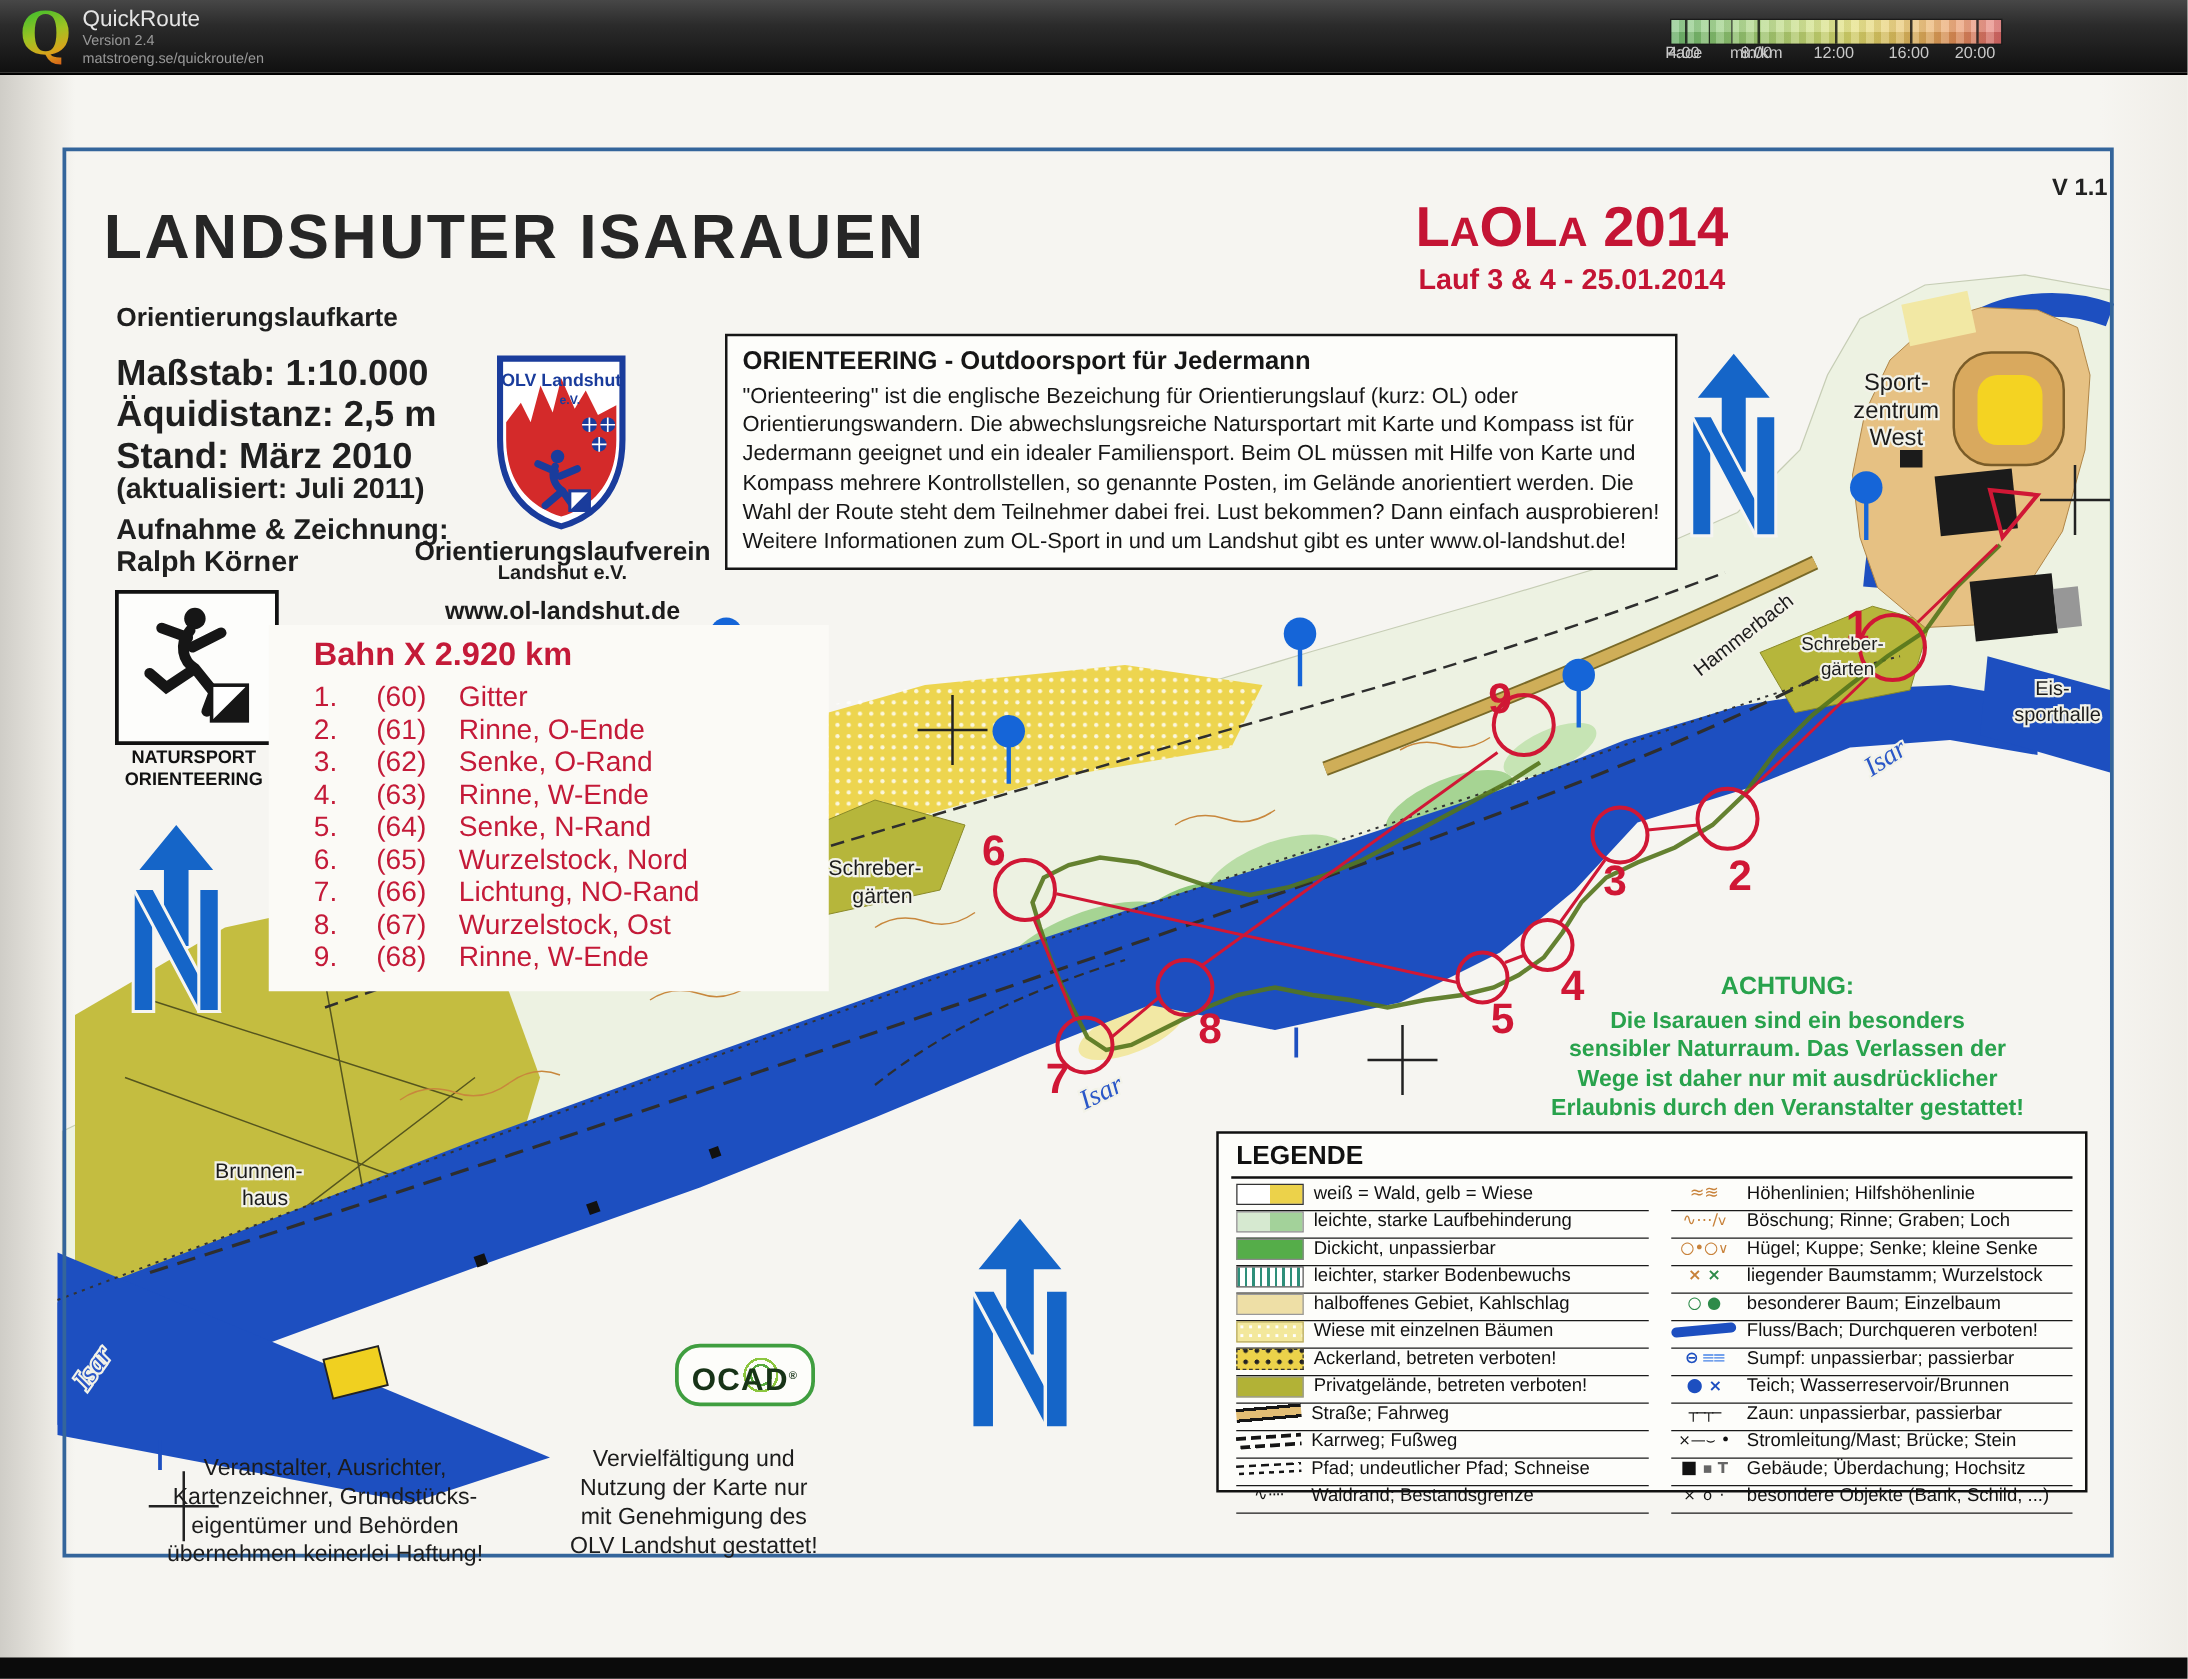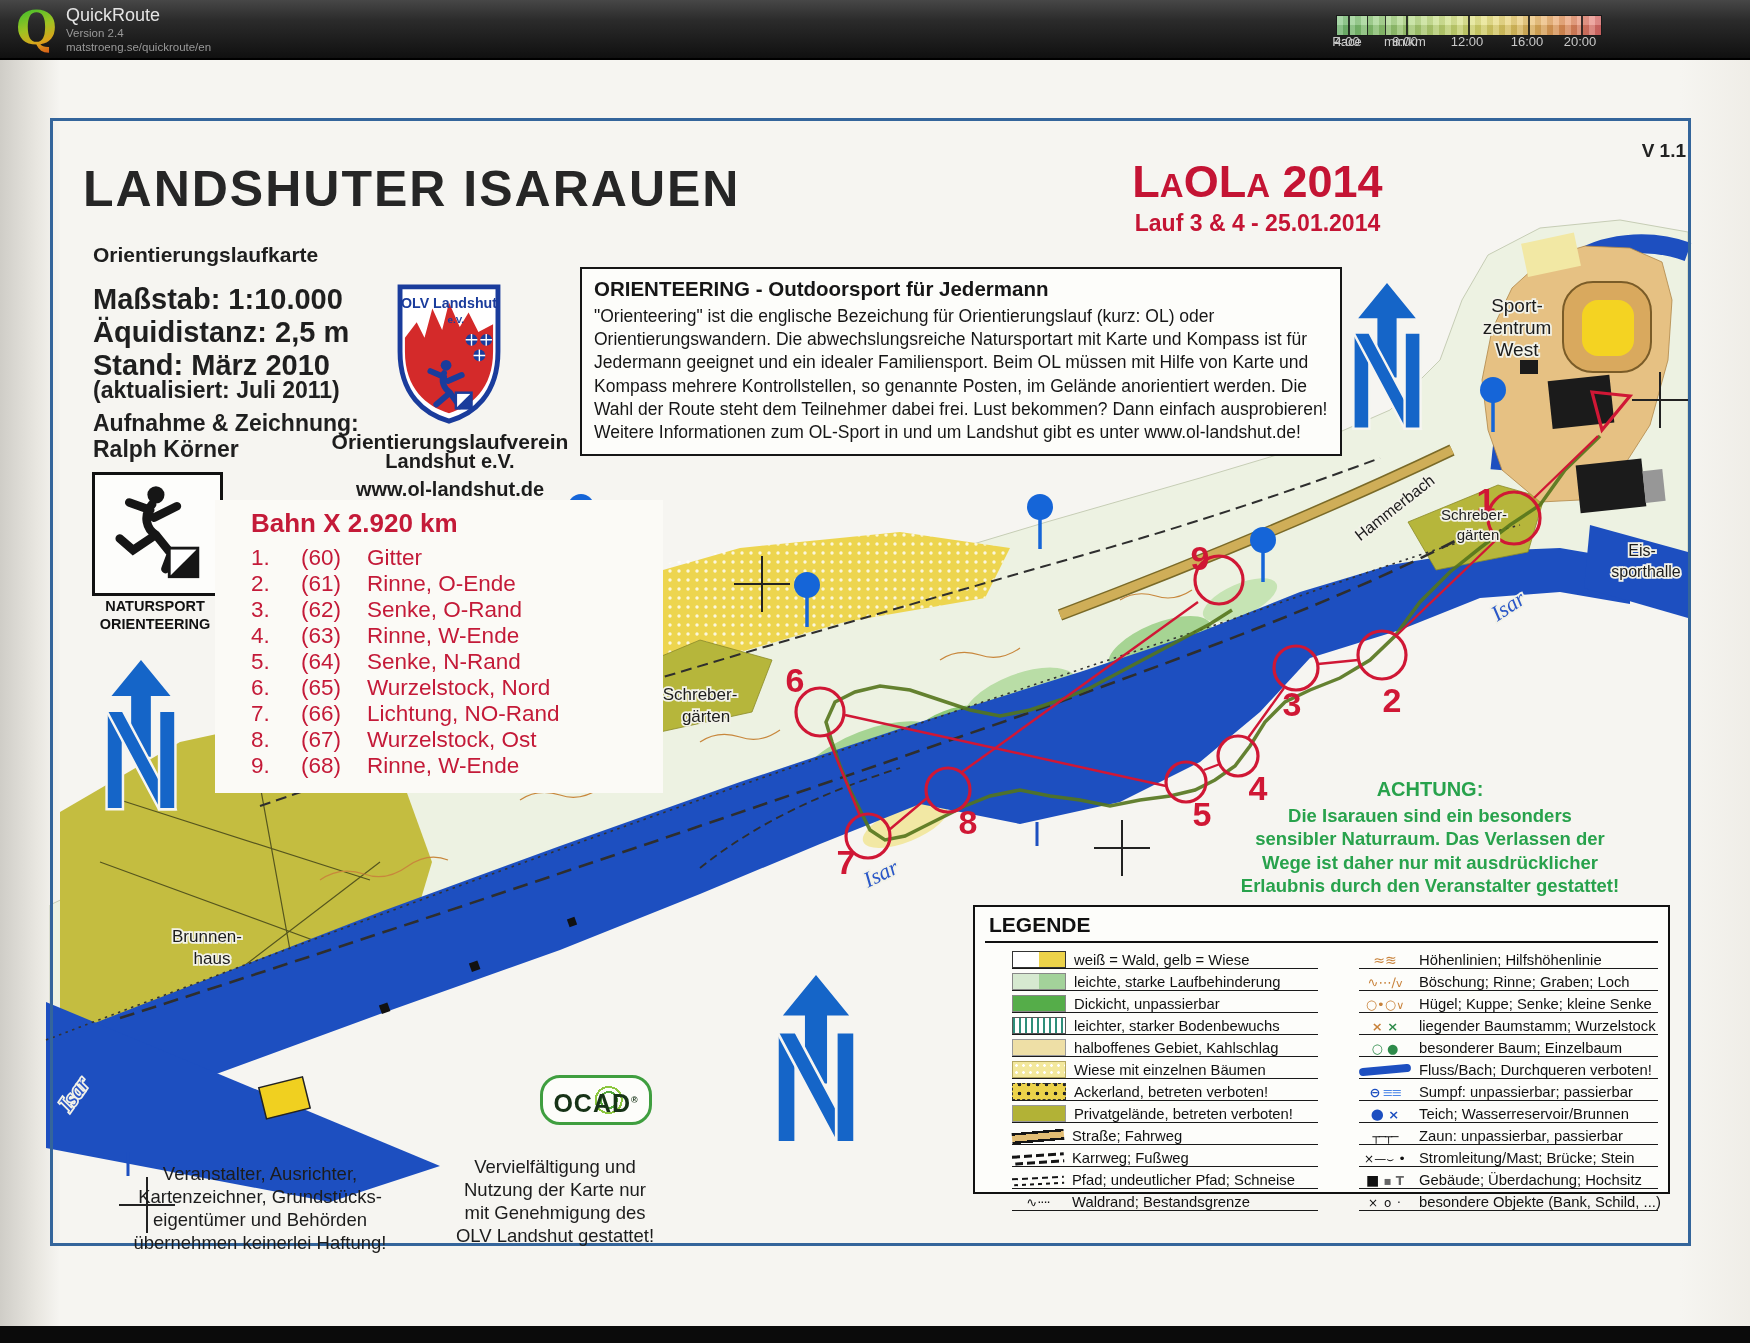--- a/index.html
+++ b/index.html
@@ -43,21 +43,21 @@
   .i1{top:283px;font-size:29px}.i2{top:316px;font-size:29px}.i3{top:349px;font-size:29px}
   .i4{top:377px;font-size:23px}.i5{top:410px;font-size:23px}.i6{top:436px;font-size:23px}
   .version{left:1600px;top:140px;width:86px;font-size:19px;font-weight:bold;color:#222;text-align:right;}
   .event{left:1120px;top:160px;width:275px;text-align:center;color:#c41434;z-index:4;}
   .event .big{font-size:45px;font-weight:bold;line-height:44px;}
   .event .small-a{font-size:33px;}
   .event .sub{font-size:23px;font-weight:bold;margin-top:2px;}
   
   .olv{left:387px;top:283px;width:124px;height:142px;}
   .club-line{width:260px;text-align:center;font-weight:bold;color:#1c1c1c;}
-  .c1{left:320px;top:430px;font-size:21px}.c2{left:320px;top:450px;font-size:20px}
+  .c1{left:320px;top:430px;font-size:21px}.c2{left:320px;top:450px;font-size:16px}
   .c3{left:320px;top:478px;font-size:20px}
   
   .nat-box{left:92px;top:472px;width:125px;height:118px;border:3px solid #111;background:#fdfdfb;}
   .nat-cap{left:80px;width:150px;text-align:center;font-weight:bold;font-size:14.5px;color:#111;}
   .n1{top:598px}.n2{top:616px}
   
   .intro{left:580px;top:267px;width:734px;border:2px solid #161616;background:#fdfdfa;padding:8px 12px 10px 12px;z-index:4;}
   .intro h3{margin:0 0 4px 0;font-size:20.5px;color:#161616;}
   .intro p{margin:0;font-size:17.5px;line-height:23.2px;color:#161616;}
   
@@ -69,21 +69,21 @@
   .warn{left:1190px;top:778px;width:480px;text-align:center;color:#28a24c;font-weight:bold;z-index:4;}
   .warn .t{font-size:20px;margin-bottom:2px;}
   .warn div{font-size:18.5px;line-height:23.5px;}
   
   .legend{left:973px;top:905px;width:697px;height:289px;border:2.5px solid #111;background:#fdfdfa;z-index:4;box-sizing:border-box;}
   .legend h3{margin:6px 0 4px 14px;font-size:21px;color:#111;}
   .lg-rule{border-bottom:2.5px solid #111;margin:0 10px 2px 10px;}
   .lg-cols{display:flex;padding:2px 10px 0 14px;}
   .lg-col{width:332px;}
   .lg-col.r{width:322px;margin-left:18px;}
-  .lg-row{display:flex;align-items:flex-end;height:21px;border-bottom:1.5px solid #1a1a1a;margin-left:23px;}
+  .lg-row{display:flex;align-items:flex-start;height:21px;border-bottom:1.5px solid #1a1a1a;}
   .lg-icon{width:52px;height:15px;margin-right:8px;flex:none;font-family:"DejaVu Sans",sans-serif;
            font-size:13px;line-height:15px;text-align:center;white-space:nowrap;overflow:visible;}
   .lg-label{font-size:14.8px;color:#111;white-space:nowrap;}
   .sw-forest{background:linear-gradient(90deg,#fff 50%,#ecd24a 50%);border:1px solid #333;}
   .sw-runnability{background:linear-gradient(90deg,#d6e9d0 50%,#a3d29a 50%);border:1px solid #888;}
   .sw-thicket{background:#55ad49;border:1px solid #888;}
   .sw-undergrowth{background:repeating-linear-gradient(90deg,#2e8f7a 0 2px,#fff 2px 6px);border:1px solid #555;}
   .sw-semiopen{background:#eedfa6;border:1px solid #999;}
   .sw-meadow{background:radial-gradient(#fff 26%,transparent 30%) 0 0/7px 7px,#f3e89c;border:1px solid #b5a860;}
   .sw-farmland{background:radial-gradient(#222 28%,transparent 32%) 2px 5px/9px 9px,#ecd24a;border:1px dashed #333;}

